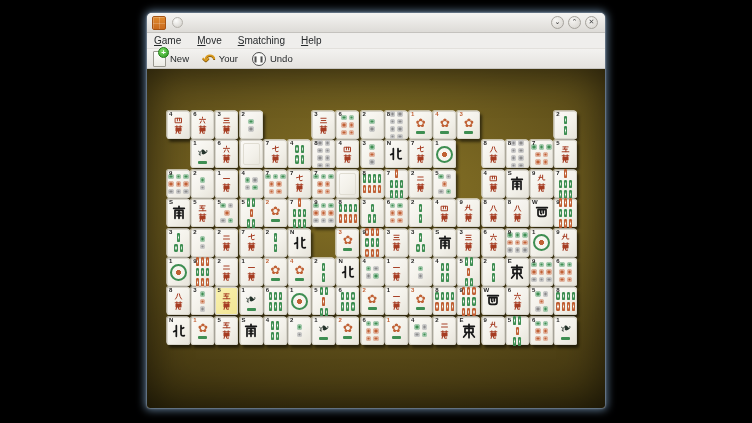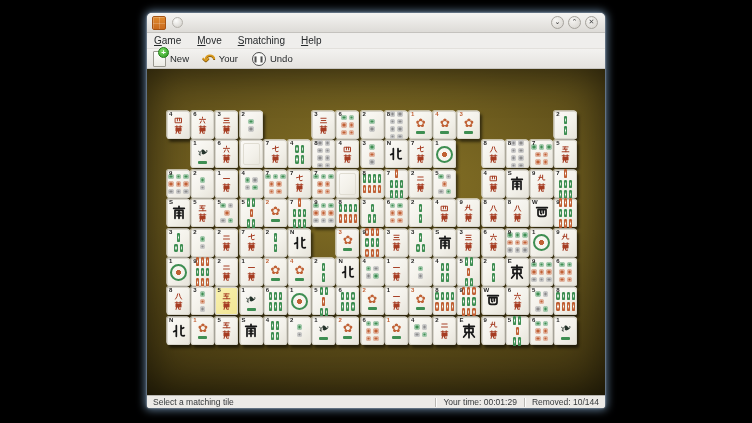--- a/index.html
+++ b/index.html
@@ -1798,22 +1798,13 @@
       </div>
       <div class="tile" style="left: 407.2px; top: 247.8px;">
         <div class="tinner">
           <div class="bird">❧</div>
           <div class="pot"></div>
         </div>
         <span class="tlabel">1</span>
       </div>
     </div>
 
-  <div class="statusbar">
-    <span>Select a matching tile</span>
-    <span class="status-right">
-      <span class="sep"></span>
-      <span>Your time: 00:01:29</span>
-      <span class="sep"></span>
-      <span>Removed: 10/144</span>
-    </span>
-  </div>
 </div>
 
 </body></html>

